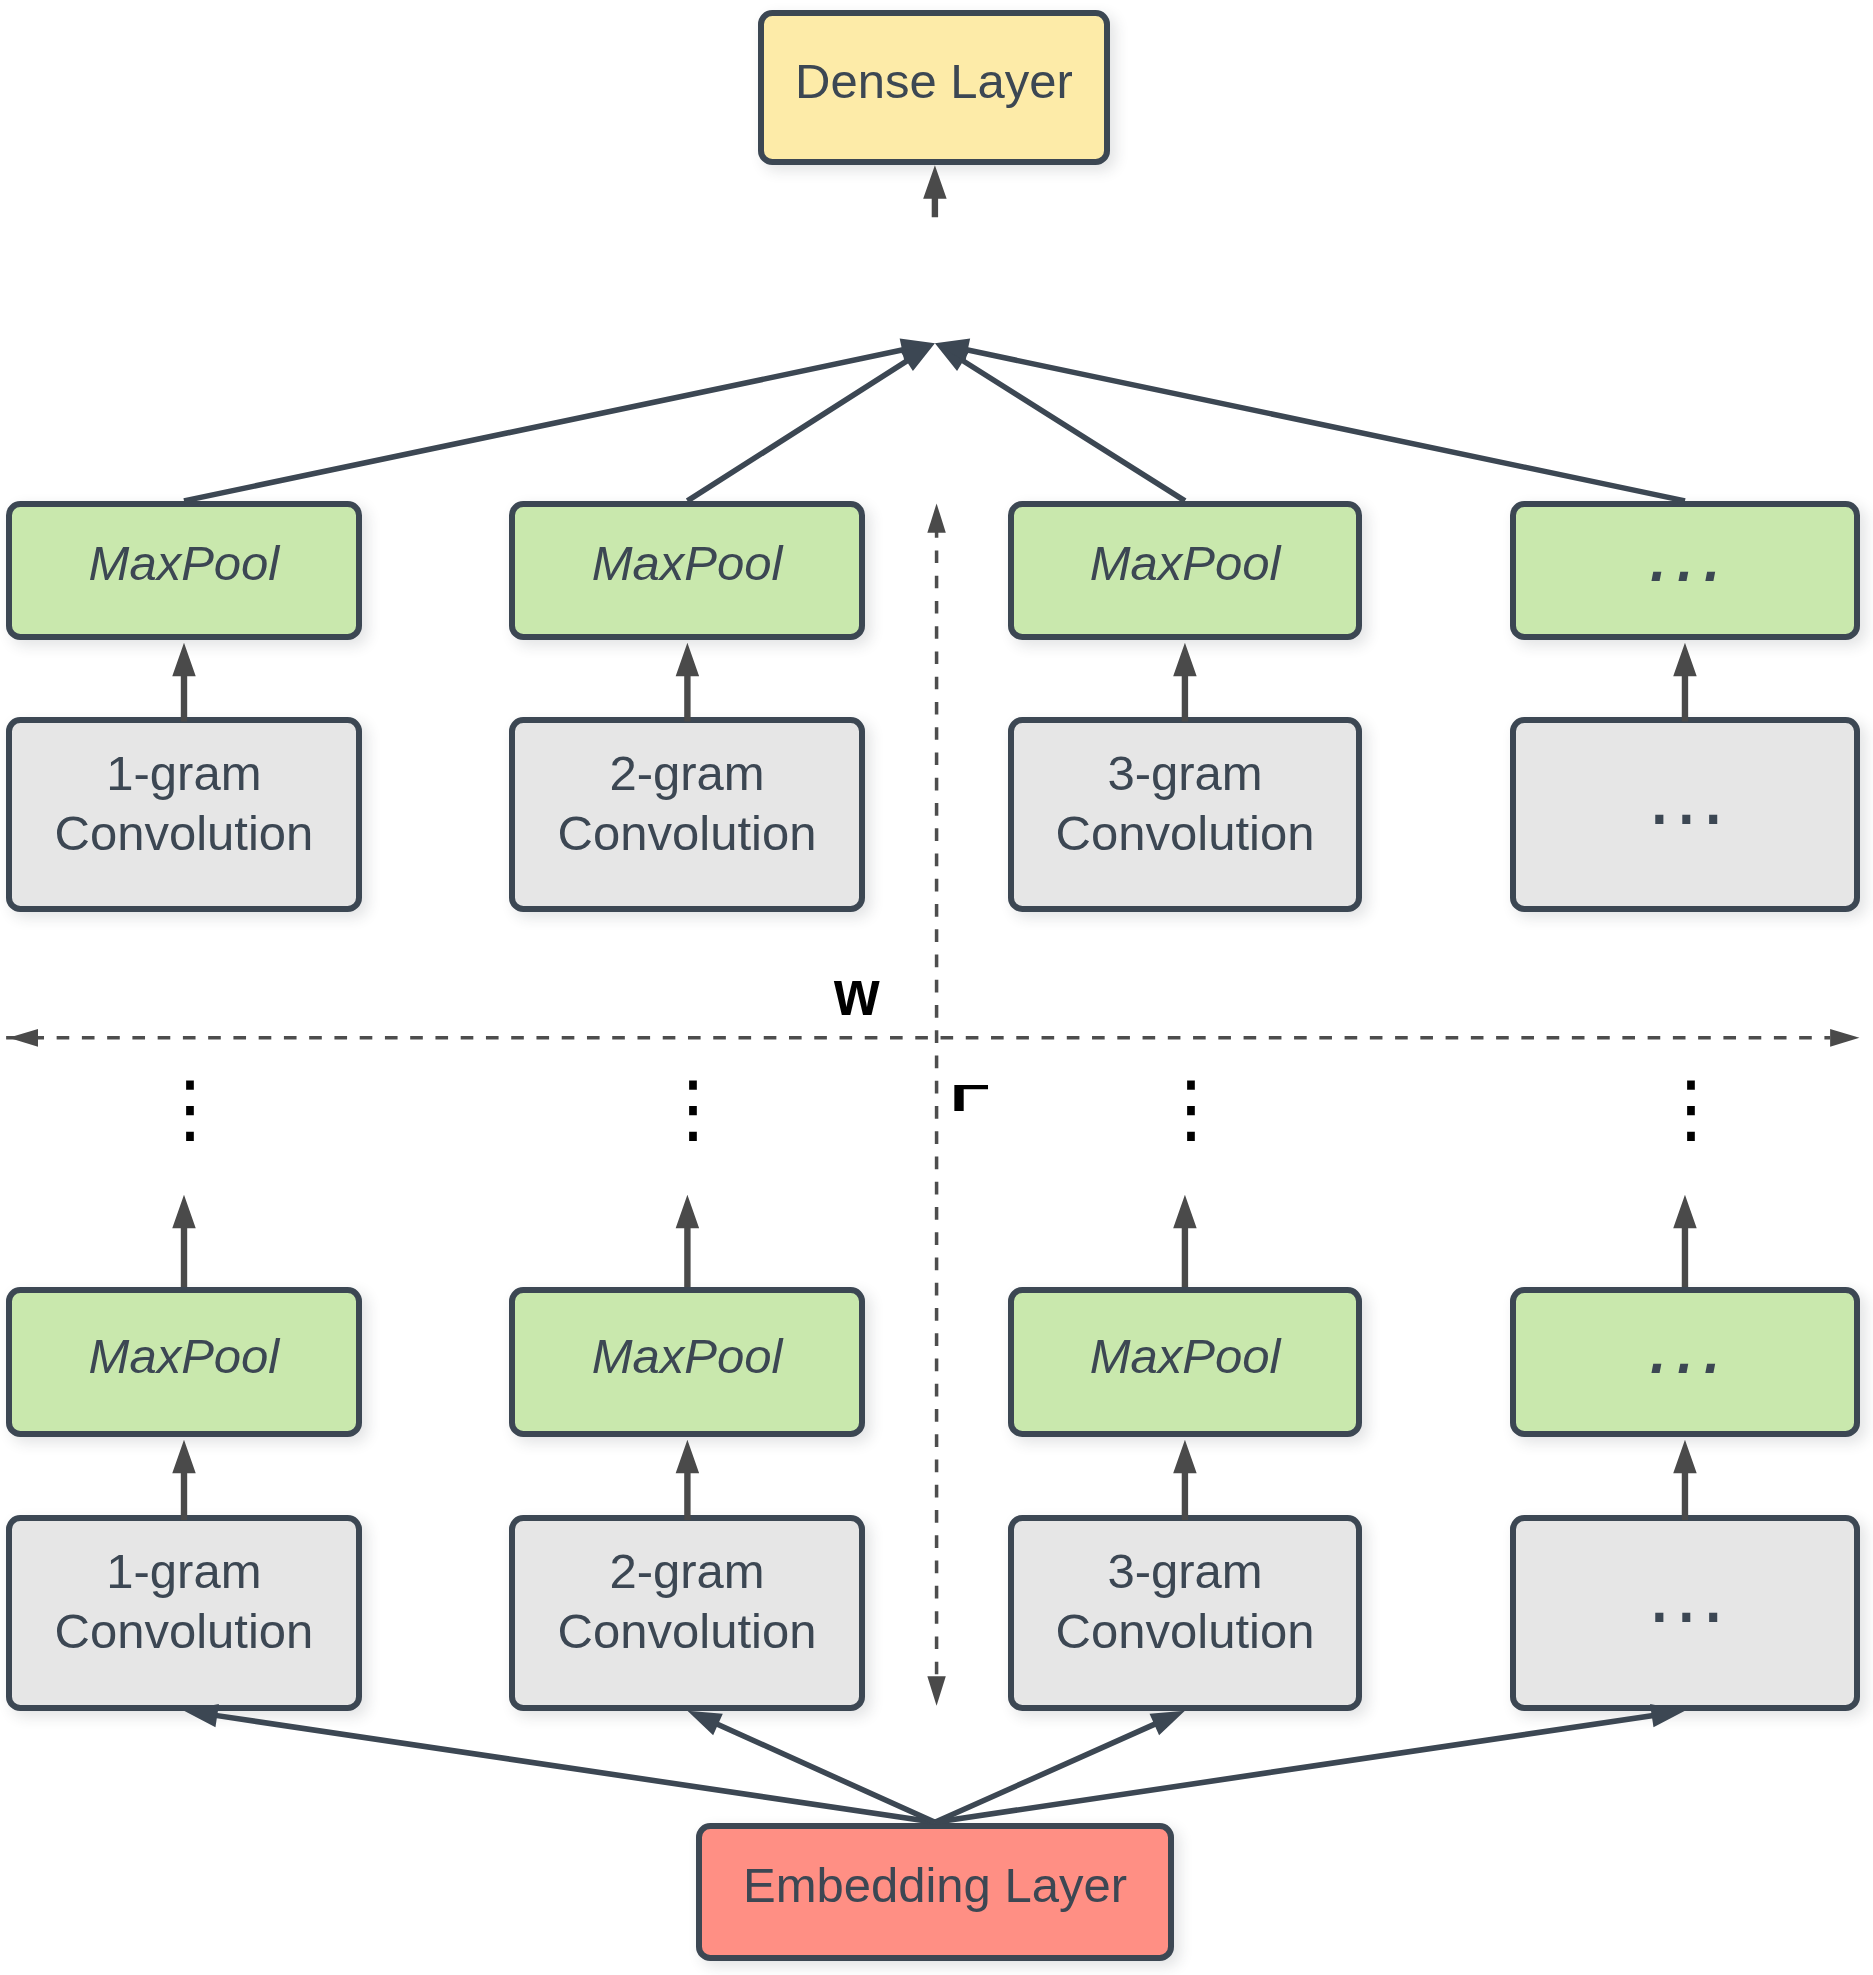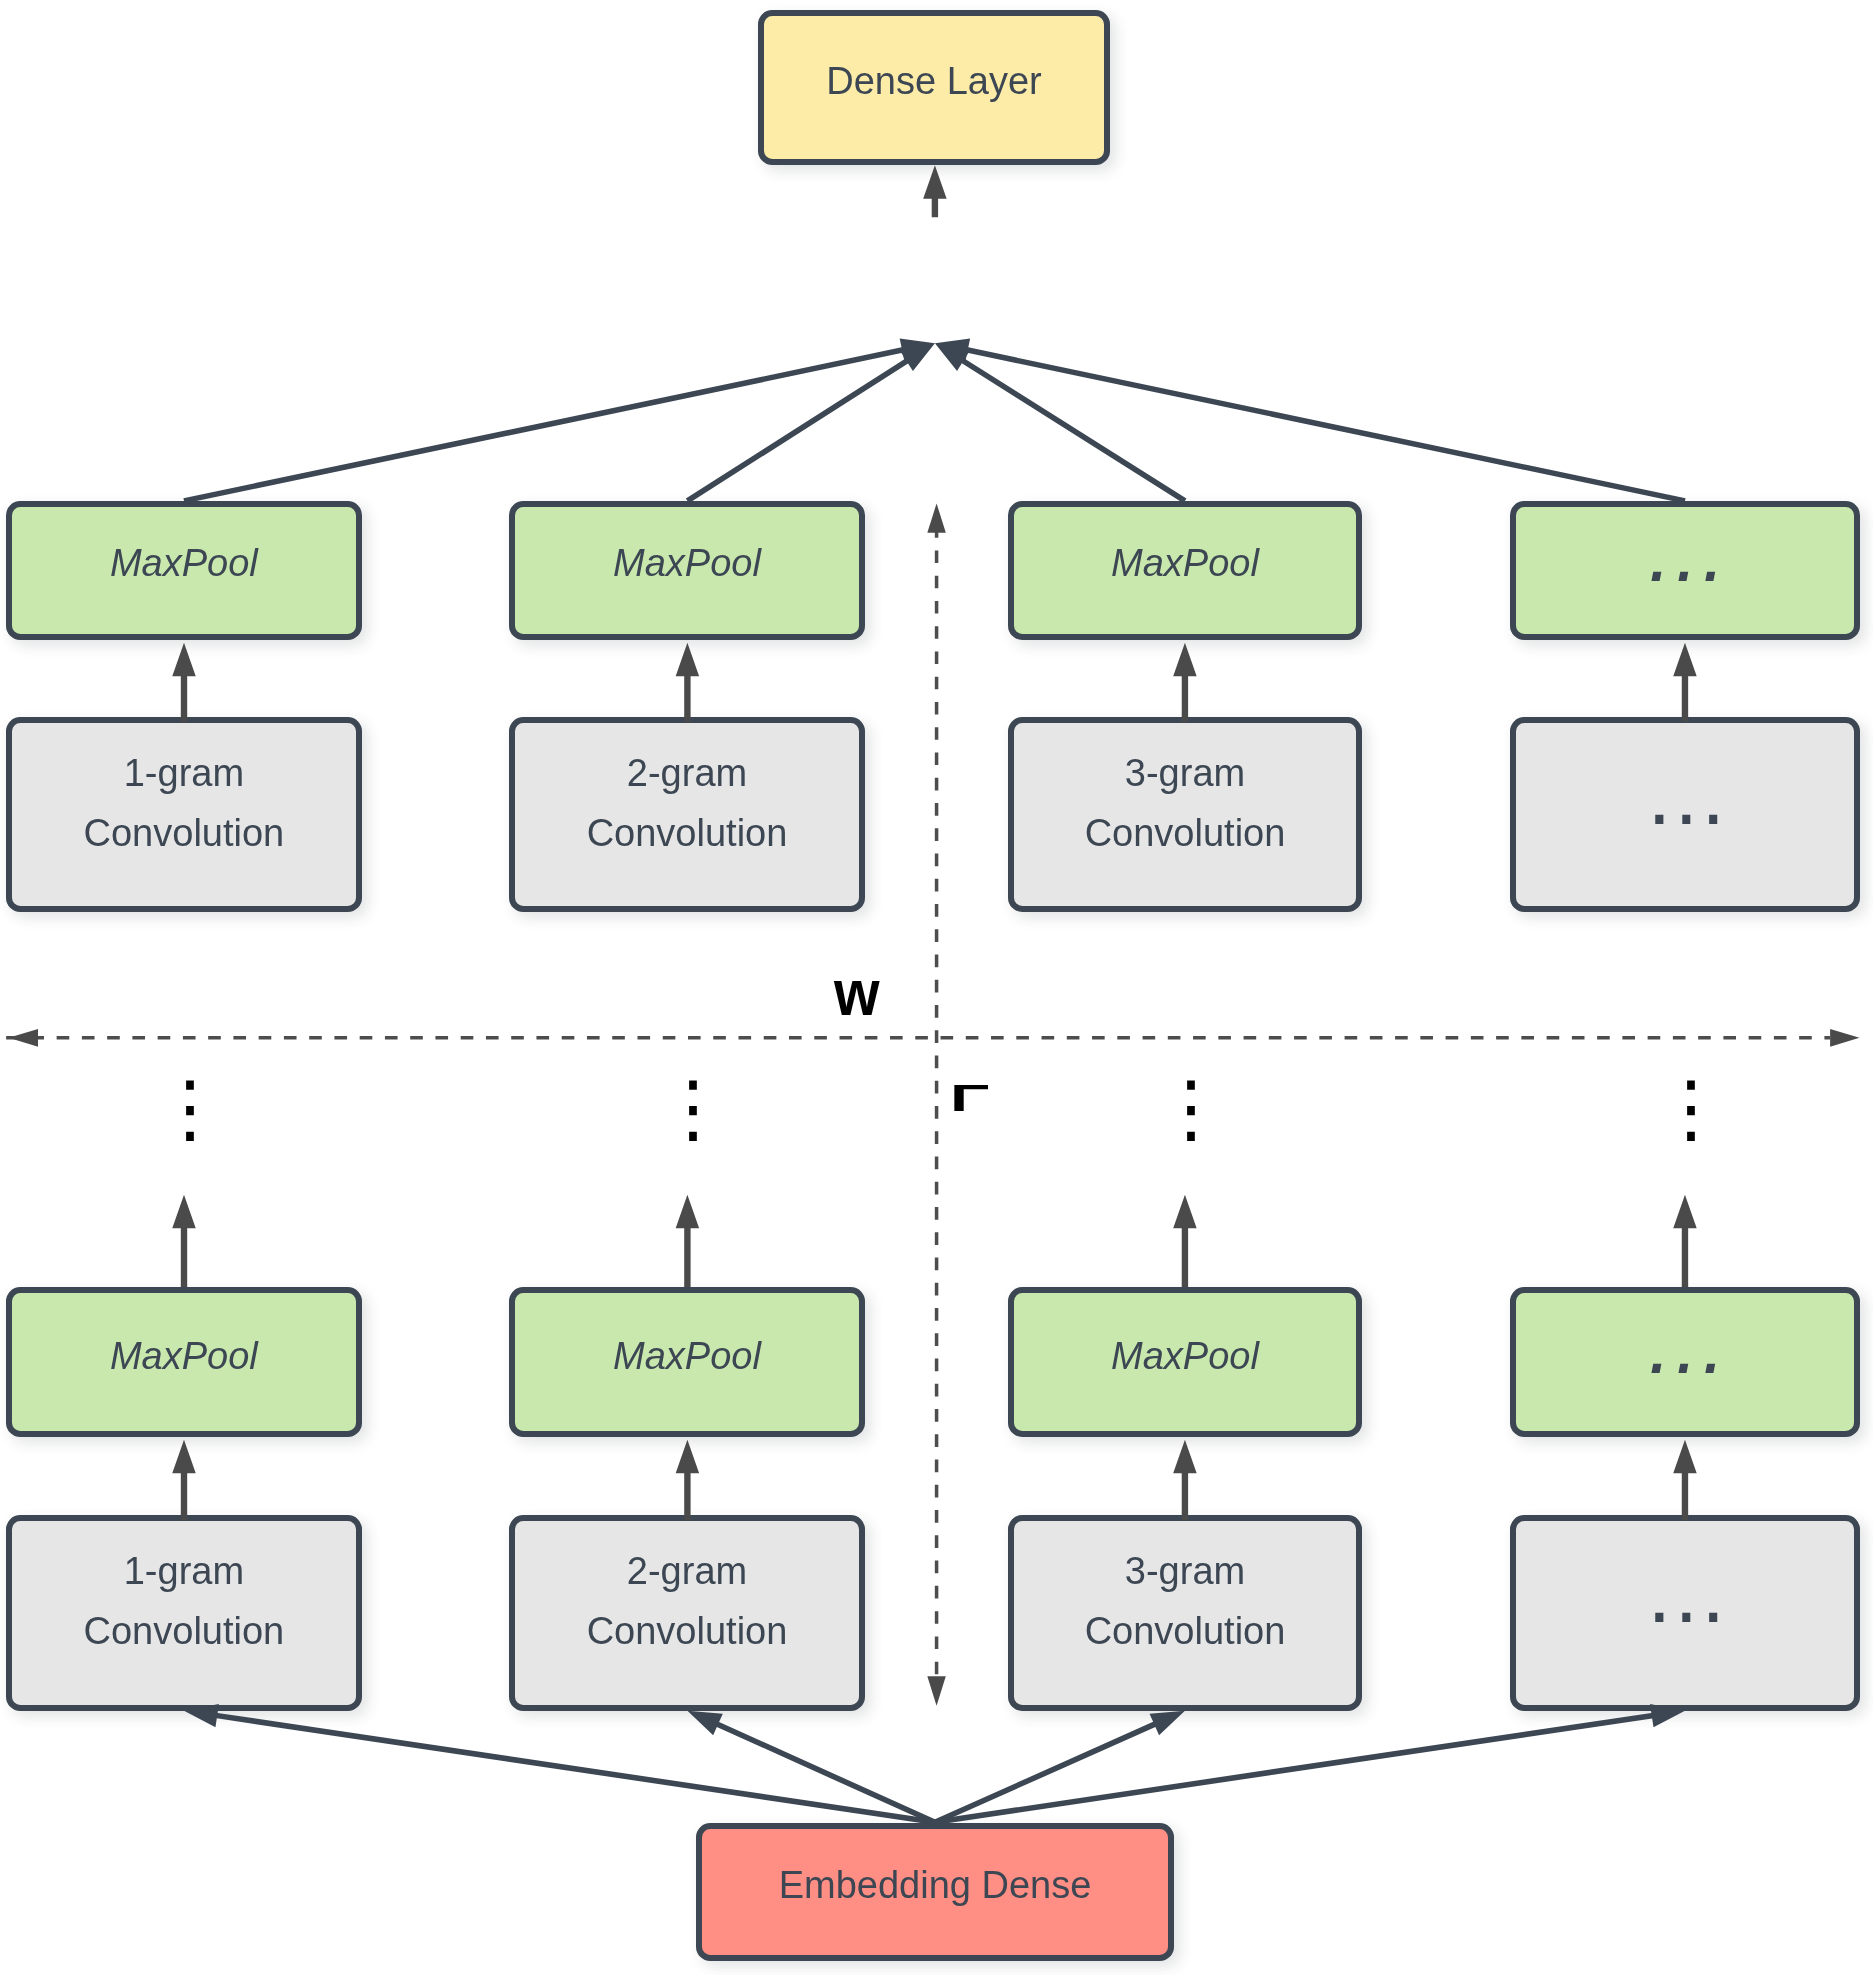--- a/index.html
+++ b/index.html
@@ -6,21 +6,21 @@
   html,body{margin:0;padding:0;background:#ffffff;}
   #page{position:relative;width:1874px;height:1975px;background:#ffffff;overflow:hidden;
         font-family:"Liberation Sans",sans-serif;}
   svg#wires{position:absolute;left:0;top:0;width:1874px;height:1975px;z-index:5;pointer-events:none;}
   .arrow{fill:#4a4a4a;stroke:none;}
   .edge{fill:#3c4753;stroke:none;}
   .dash{fill:none;stroke:#4d4d4d;stroke-width:4.2;stroke-dasharray:15.05 15.05;}
   .node{position:absolute;box-sizing:border-box;border:6.7px solid #3c4753;border-radius:14.3px;
          box-shadow:5.9px 5.9px 13.4px rgba(40,45,55,0.13);}
   .node span{position:absolute;left:-6.7px;right:-6.7px;display:block;text-align:center;
-              color:#3c4753;font-size:38px;white-space:pre-line;}
+              color:#3c4753;font-size:49px;white-space:pre-line;}
   .node .t1{line-height:49px;}
   .node .t2{line-height:60px;}
   .node .te{font-size:85px;line-height:84px;}
   .fill-dense{background:#fdeba8;}
   .fill-concat{background:#98d1f5;}
   .fill-pool{background:#c9e8ad;font-style:italic;}
   .fill-conv{background:#e6e6e6;}
   .fill-embed{background:#ff8f84;}
   .vdots{position:absolute;width:168px;text-align:center;font-size:75px;line-height:94px;color:#000;}
   .axlabel{position:absolute;color:#000;font-weight:bold;white-space:nowrap;}
@@ -59,21 +59,21 @@
     <path class="arrow" d="M1105.0 635 L1127.0 635 L1116 600 Z"></path>
     <path class="dash" d="M7 1237 L2181 1237"></path>
     <path class="arrow" d="M45 1226.5 L45 1247.5 L10 1237 Z"></path>
     <path class="arrow" d="M2181 1226.5 L2181 1247.5 L2216 1237 Z"></path>
   </svg>
 
   <div class="node fill-dense" style="left:758px;top:10px;width:352px;height:155px">
       <span class="t1" style="top:41px">Dense Layer</span>
     </div>
   <div class="node fill-embed" style="left:696px;top:1823px;width:478px;height:138px">
-      <span class="t1" style="top:32px">Embedding Dense</span>
+      <span class="t1" style="top:32px">Embedding Layer</span>
     </div>
   <div class="node fill-pool" style="left:5.9px;top:501px;width:356px;height:139px">
       <span class="t1" style="top:32px">MaxPool</span>
     </div>
   <div class="node fill-pool" style="left:509px;top:501px;width:356px;height:139px">
       <span class="t1" style="top:32px">MaxPool</span>
     </div>
   <div class="node fill-pool" style="left:1008px;top:501px;width:354px;height:139px">
       <span class="t1" style="top:32px">MaxPool</span>
     </div>

